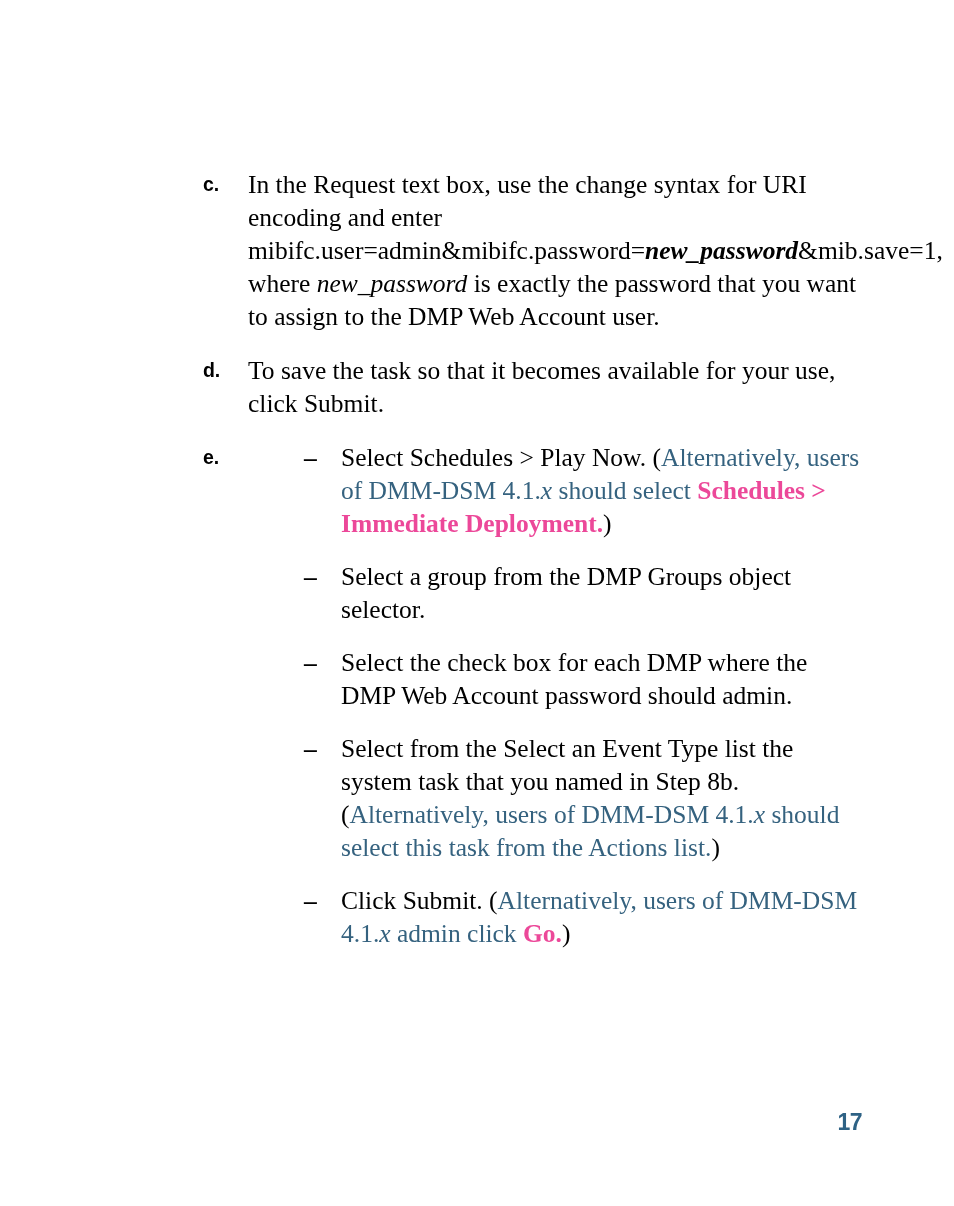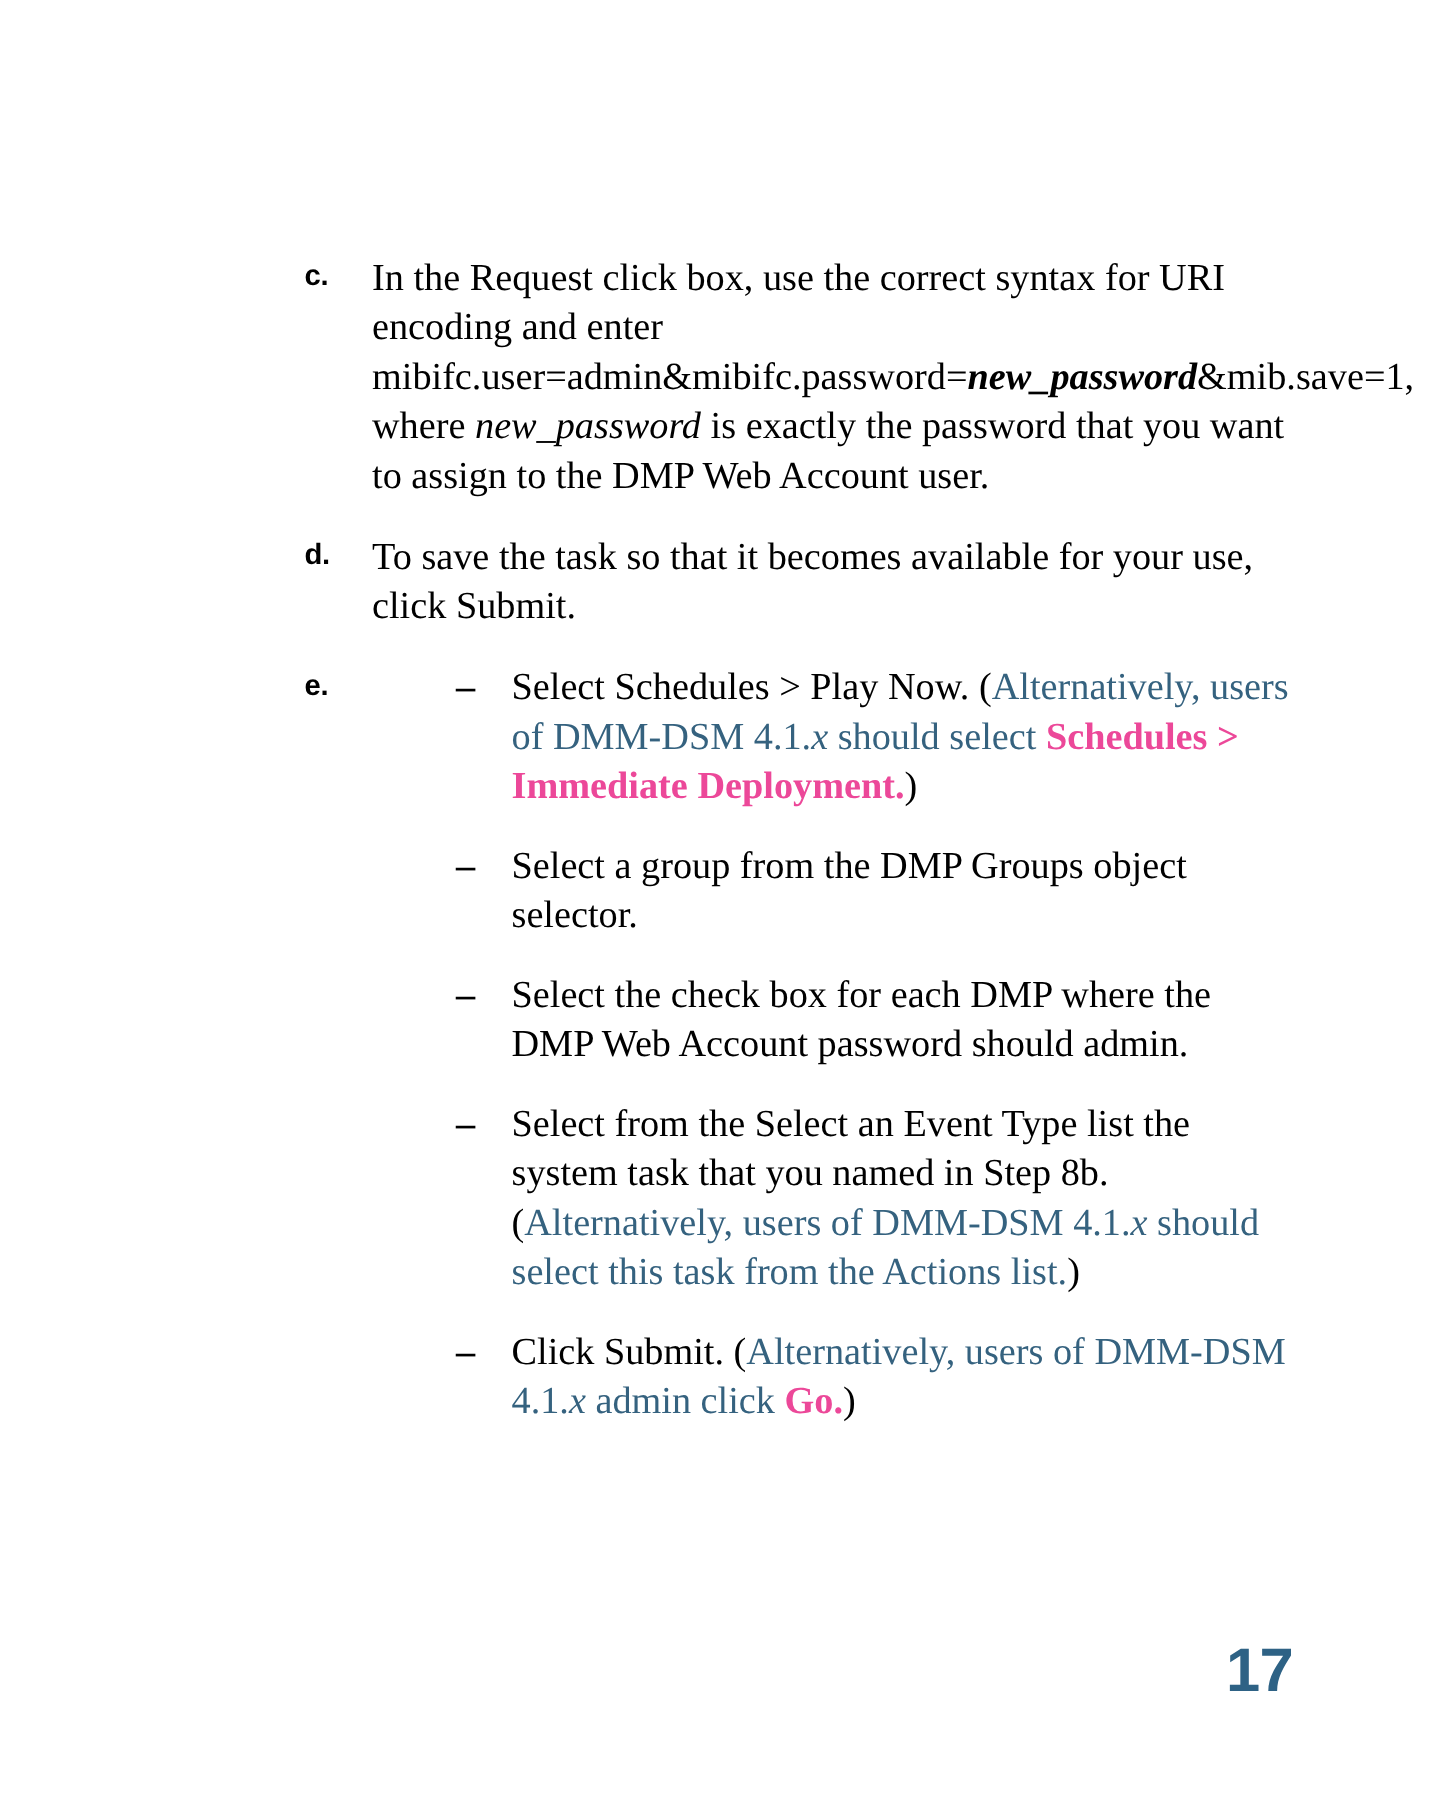--- a/index.html
+++ b/index.html
@@ -91,36 +91,36 @@
   .blue-b { color: #ec4899; font-weight: bold; }
   .blue-i { color: #35627f; font-style: italic; }
 
   
   .folio {
     position: absolute;
     right: 92px;
     bottom: 72px;
     font-family: "Liberation Sans", "DejaVu Sans", sans-serif;
     font-weight: bold;
-    font-size: 41px;
+    font-size: 23px;
     line-height: 1;
     color: #2e6285;
     letter-spacing: -0.5px;
   }
 </style>
 </head>
 <body>
 
 <div class="page">
 
   <div class="content">
 
     <div class="lettered-item">
       <span class="marker-letter">c.</span>
-      <div class="para"><span>In the Request click box, use the correct syntax for URI encoding and enter </span><span class="b">mibifc.user=admin&amp;mibifc.password=</span><span class="bi">new_password</span><span class="b">&amp;mib.save=1</span><span>, where </span><span class="i">new_password</span><span> is exactly the password that you want to assign to the DMP Web Account user.</span></div>
+      <div class="para"><span>In the Request text box, use the change syntax for URI encoding and enter </span><span class="b">mibifc.user=admin&amp;mibifc.password=</span><span class="bi">new_password</span><span class="b">&amp;mib.save=1</span><span>, where </span><span class="i">new_password</span><span> is exactly the password that you want to assign to the DMP Web Account user.</span></div>
     </div>
 
     <div class="lettered-item">
       <span class="marker-letter">d.</span>
       <div class="para"><span>To save the task so that it becomes available for your use, click </span><span class="b">Submit</span><span>.</span></div>
     </div>
 
     <div class="lettered-item">
       <span class="marker-letter">e.</span>
 

